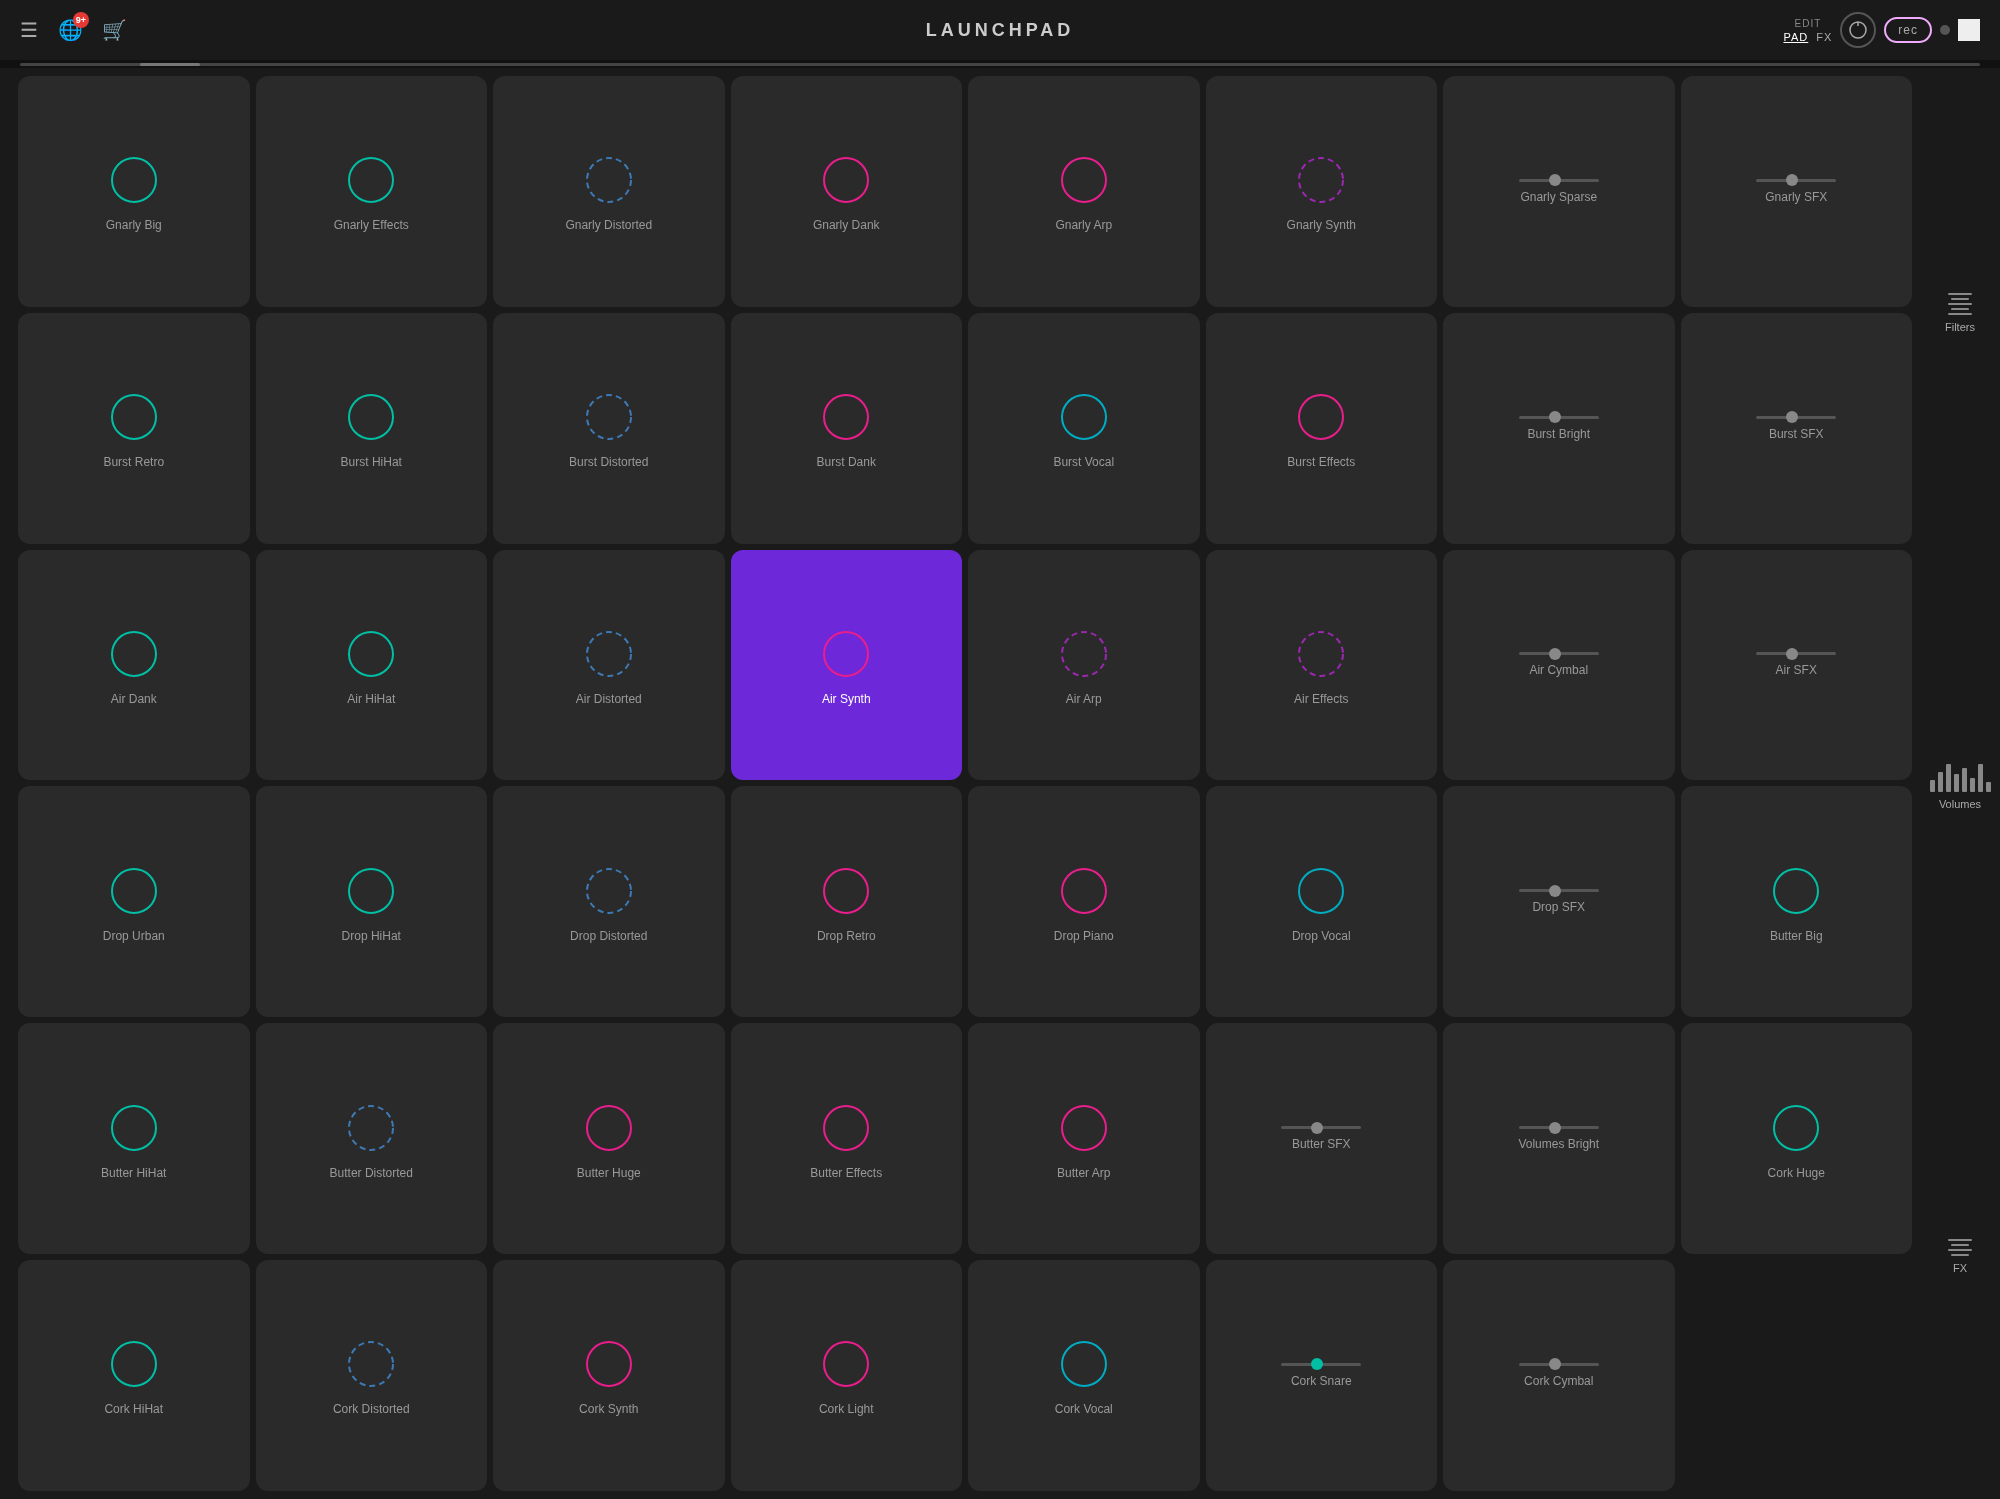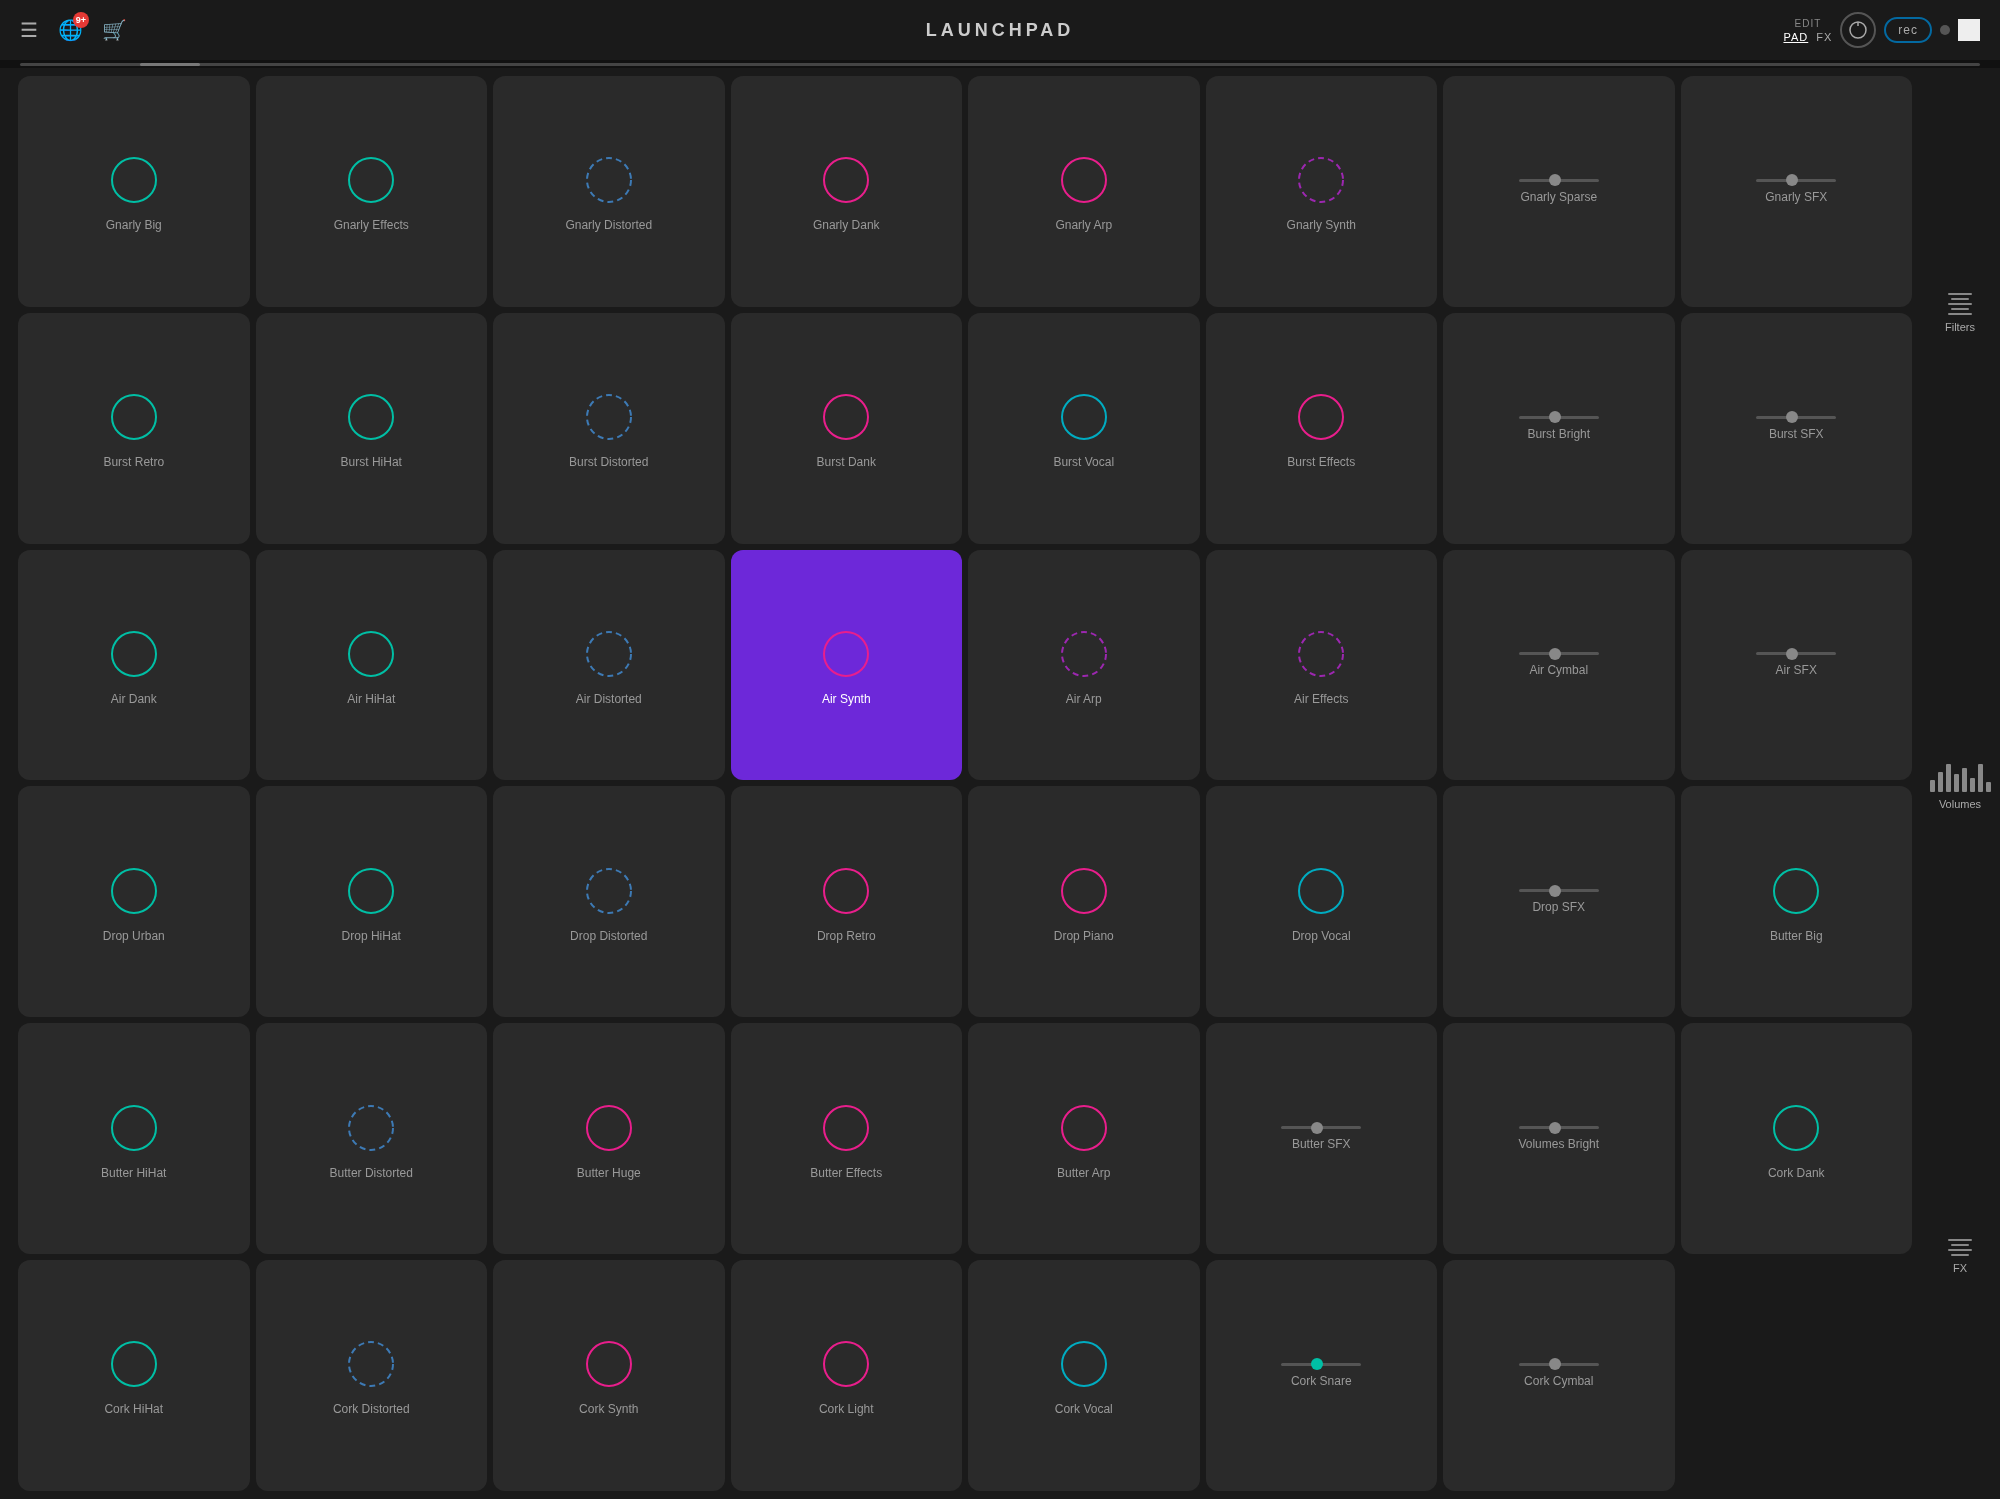--- a/index.html
+++ b/index.html
@@ -99,21 +99,21 @@
       width: 36px;
       height: 36px;
       border: 2px solid #555;
       border-radius: 50%;
       display: flex;
       align-items: center;
       justify-content: center;
       cursor: pointer;
     }
     .rec-btn {
-      border: 2px solid #0369a1;
+      border: 2px solid #f0abfc;
       border-radius: 20px;
       padding: 4px 12px;
       font-size: 12px;
       color: #aaa;
       background: none;
       cursor: pointer;
       letter-spacing: 1px;
     }
     .dot-indicator {
       width: 10px;
@@ -595,21 +595,21 @@
         <div class="slider-track">
           <div class="slider-thumb" style="background:#888"></div>
         </div>
       </div>
       <span class="pad-label">Volumes Bright</span>
     </div>
         <div class="pad" title="Cork Huge">
       <svg class="pad-circle" viewBox="0 0 60 60">
         <circle cx="30" cy="30" r="22" fill="none" stroke="#00bfa5" stroke-width="2"></circle>
       </svg>
-      <span class="pad-label">Cork Dank</span>
+      <span class="pad-label">Cork Huge</span>
     </div>
         <div class="pad" title="Cork HiHat">
       <svg class="pad-circle" viewBox="0 0 60 60">
         <circle cx="30" cy="30" r="22" fill="none" stroke="#00bfa5" stroke-width="2"></circle>
       </svg>
       <span class="pad-label">Cork HiHat</span>
     </div>
         <div class="pad" title="Cork Distorted">
       <svg class="pad-circle" viewBox="0 0 60 60">
         <circle cx="30" cy="30" r="22" fill="none" stroke="#3d7ab5" stroke-width="2" stroke-dasharray="6,4"></circle>

